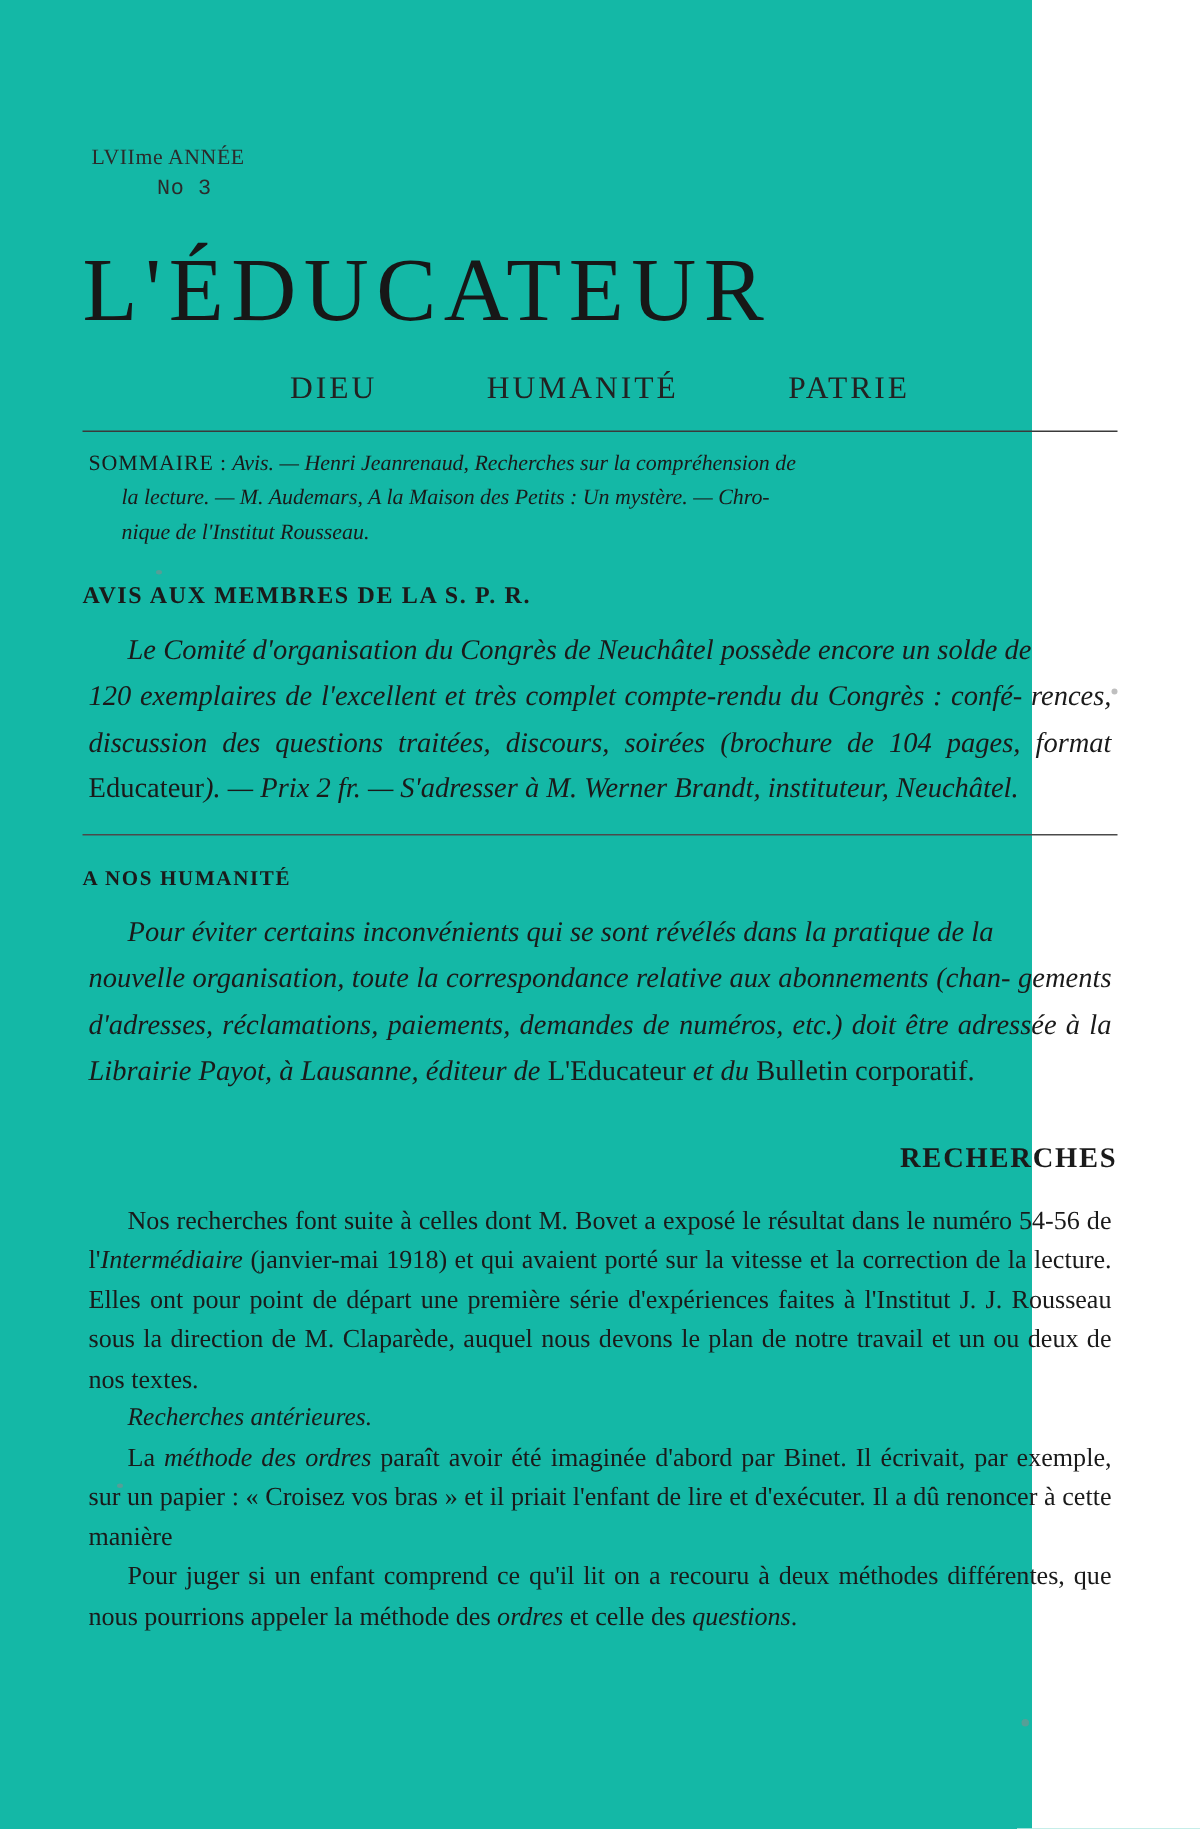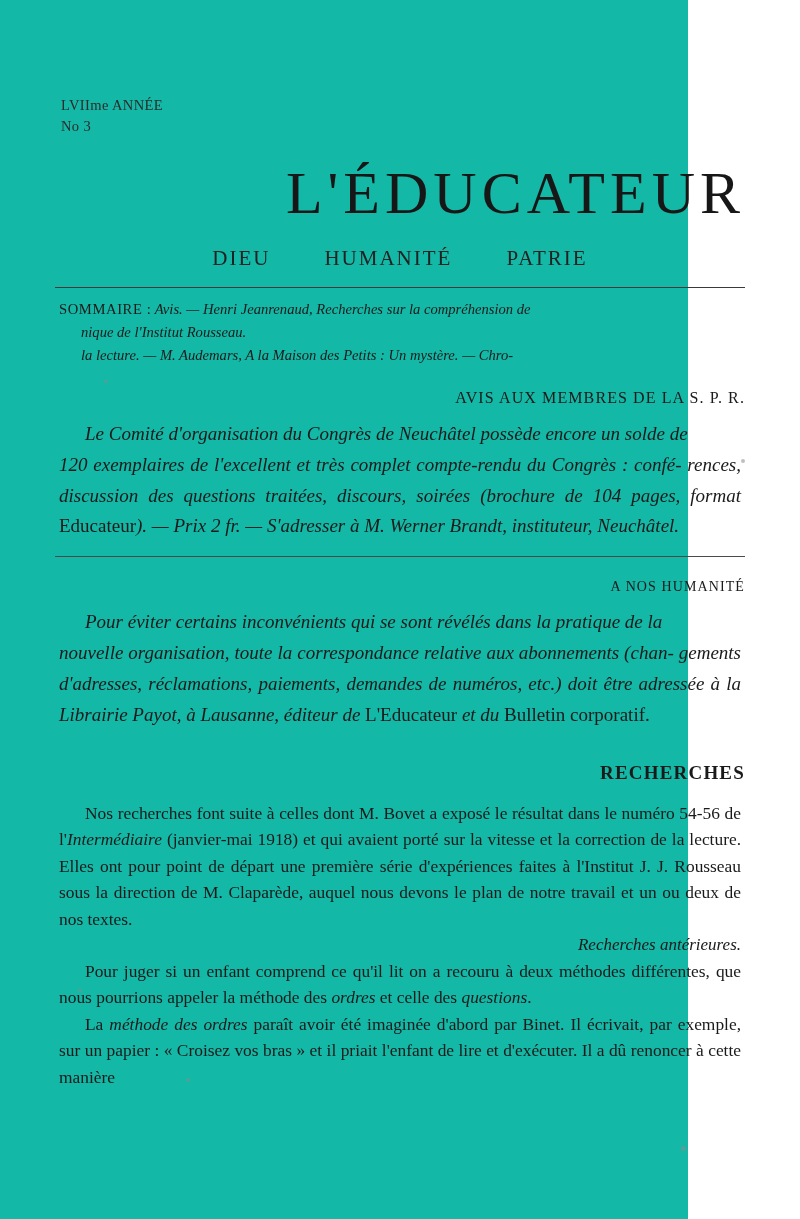--- a/index.html
+++ b/index.html
@@ -38,43 +38,44 @@
     letter-spacing: 0.4px;
     color: #2b2b2b;
   }
   .masthead-left {
     text-align: left;
     line-height: 1.45;
     padding-left: 6px;
   }
   .masthead-left .issue {
     display: block;
-    text-align: left;
+    text-align: right;
     padding-right: 22px;
+    font-family: Liberation Mono, monospace;
   }
   .masthead-right {
     text-align: center;
     line-height: 1.45;
     padding-right: 55px;
   }
 
   .title {
-    text-align: right;
+    text-align: left;
     font-size: 60px;
     letter-spacing: 5px;
     font-weight: normal;
     margin: 22px 0 0 0;
     color: #171717;
     font-family: "Liberation Serif", serif;
   }
   .subtitle {
     margin-top: 18px;
     display: flex;
     justify-content: center;
-    gap: 54px;
+    gap: 73px;
     font-size: 21px;
     letter-spacing: 2px;
     color: #222;
   }
 
   .rule {
     border: 0;
     border-top: 1px solid #3a3a3a;
     margin: 16px 0 0 0;
   }
@@ -92,22 +93,22 @@
     padding: 0 4px;
   }
   .sommaire .lead {
     font-style: normal;
     letter-spacing: 0.6px;
   }
   .sommaire .indent2 { display:block; padding-left: 22px; }
 
   
   .notice-head {
-    text-align: right;
-    font-weight: normal;
+    text-align: left;
+    font-weight: bold;
     letter-spacing: 1.1px;
     margin: 22px 0 12px 0;
   }
   .notice-head.big { font-size: 16px; }
   .notice-head.small { font-size: 14px; }
 
   .notice-body {
     font-size: 19px;
     line-height: 1.62;
     font-style: italic;
@@ -147,21 +148,21 @@
     line-height: 1.52;
     text-align: justify;
     margin-top: 14px;
     padding: 0 4px;
   }
   .body-text p {
     margin: 0;
     text-indent: 26px;
   }
   .section-sub {
-    text-align: right;
+    text-align: left;
     font-style: italic;
     font-size: 17px;
     margin: 4px 0 0 0;
     text-indent: 0;
   }
   em.it { font-style: italic; }
 
   
   .speck {
     position: absolute;
@@ -196,22 +197,22 @@
       <span>DIEU</span>
       <span>HUMANITÉ</span>
       <span>PATRIE</span>
     </div>
 
     <hr class="rule short">
 
     <div class="sommaire">
       <span class="lead">SOMMAIRE :</span>
       <span>Avis. — Henri Jeanrenaud, Recherches sur la compréhension de</span>
+      <span class="indent2">la lecture. — M. Audemars, A la Maison des Petits : Un mystère. — Chro-</span>
       <span class="indent2">nique de l'Institut Rousseau.</span>
-      <span class="indent2">la lecture. — M. Audemars, A la Maison des Petits : Un mystère. — Chro-</span>
     </div>
 
     <div class="notice-head big">AVIS AUX MEMBRES DE LA S. P. R.</div>
     <div class="notice-body">
       <span class="indent">Le Comité d'organisation du Congrès de Neuchâtel possède encore un solde de</span>
       <span>120 exemplaires de l'excellent et très complet compte-rendu du Congrès : confé-</span>
       <span>rences, discussion des questions traitées, discours, soirées (brochure de 104 pages,</span>
       <span>format </span><span class="roman">Educateur</span><span>). — Prix 2 fr. — S'adresser à M. Werner Brandt, instituteur,</span>
       <span>Neuchâtel.</span>
     </div>
@@ -229,19 +230,19 @@
 
     <div class="article-title">
       <span class="l1">RECHERCHES</span>
     </div>
 
     <div class="body-text">
       <p><span>Nos recherches font suite à celles dont M. Bovet a exposé le résultat dans le numéro 54-56 de l'</span><em class="it">Intermédiaire</em><span> (janvier-mai 1918) et qui avaient porté sur la vitesse et la correction de la lecture. Elles ont pour point de départ une première série d'expériences faites à l'Institut J. J. Rousseau sous la direction de M. Claparède, auquel nous devons le plan de notre travail et un ou deux de nos textes.</span></p>
 
       <p class="section-sub">Recherches antérieures.</p>
 
+      <p><span>La </span><em class="it">méthode des ordres</em><span> paraît avoir été imaginée d'abord par Binet. Il écrivait, par exemple, sur un papier : « Croisez vos bras » et il priait l'enfant de lire et d'exécuter. Il a dû renoncer à cette manière</span></p>
+
       <p><span>Pour juger si un enfant comprend ce qu'il lit on a recouru à deux méthodes différentes, que nous pourrions appeler la méthode des </span><em class="it">ordres</em><span> et celle des </span><em class="it">questions</em><span>.</span></p>
-
-      <p><span>La </span><em class="it">méthode des ordres</em><span> paraît avoir été imaginée d'abord par Binet. Il écrivait, par exemple, sur un papier : « Croisez vos bras » et il priait l'enfant de lire et d'exécuter. Il a dû renoncer à cette manière</span></p>
     </div>
 
   </div>
 </div>
 
 </body></html>

